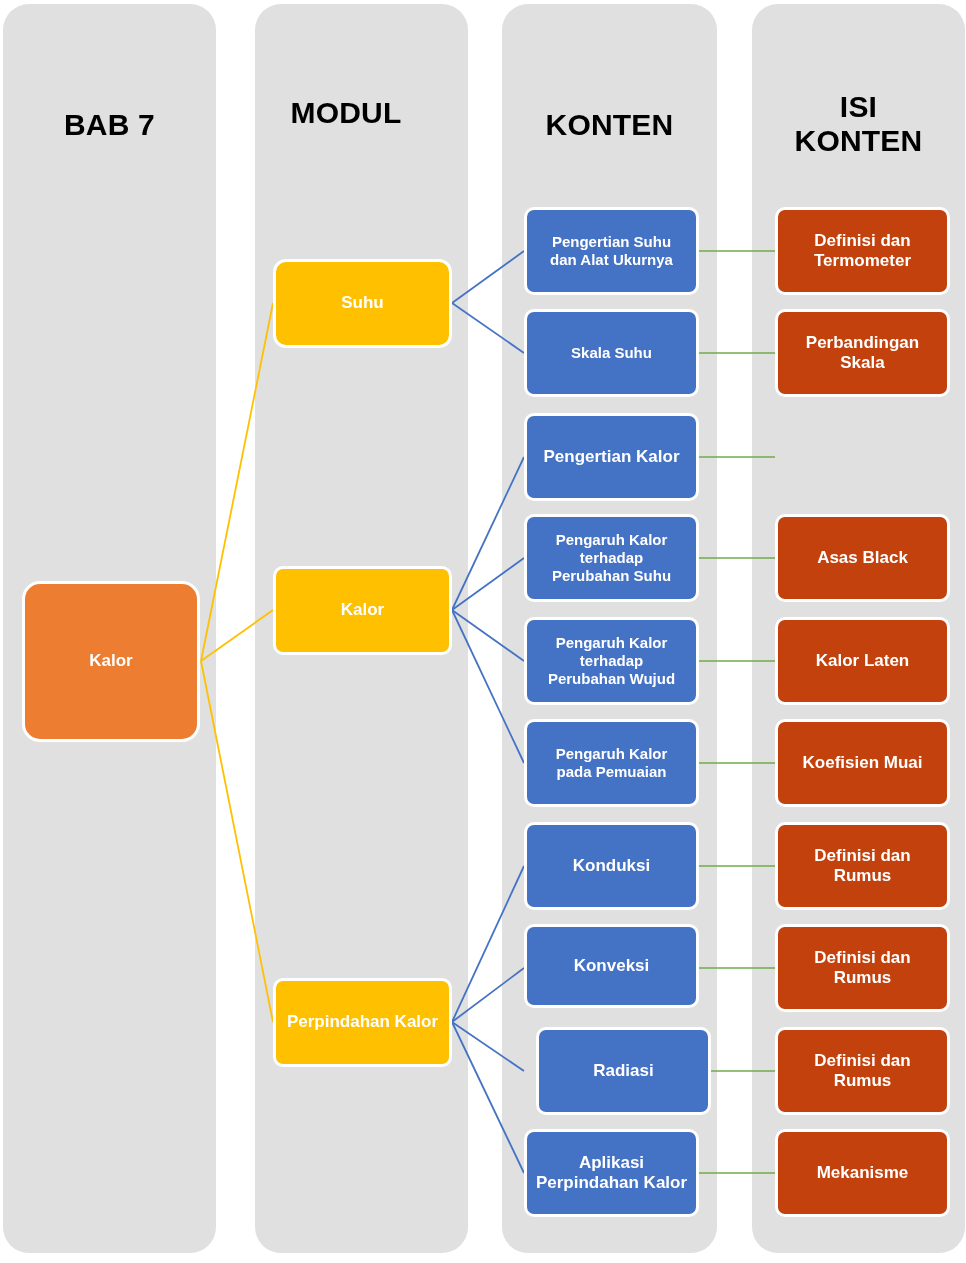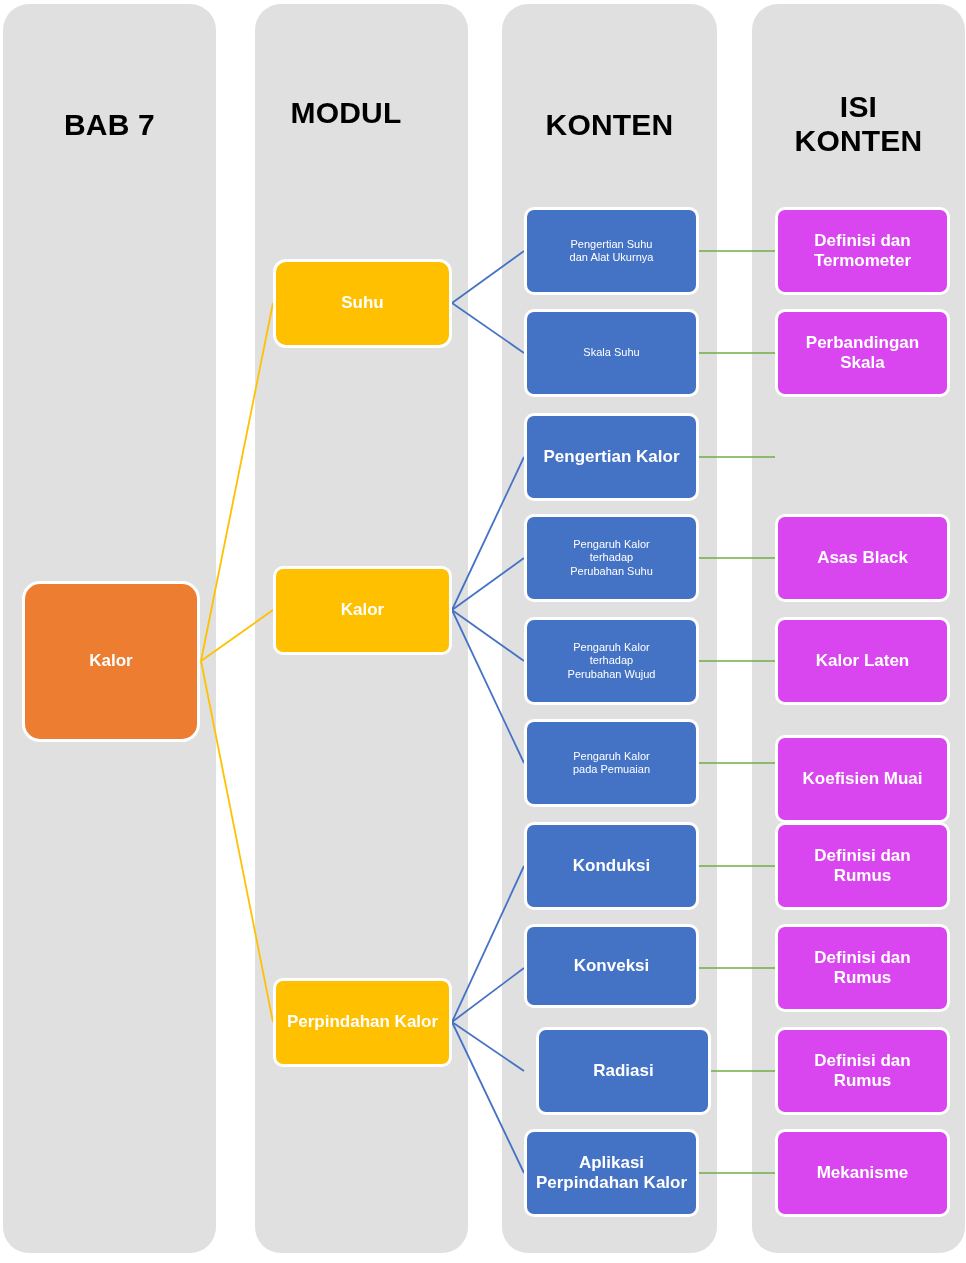--- a/index.html
+++ b/index.html
@@ -57,26 +57,26 @@
     font-size: 17px;
     font-weight: bold;
   }
   .node-module {
     background: #ffc000;
     font-size: 17px;
     font-weight: bold;
   }
   .node-content {
     background: #4472c4;
-    font-size: 11px;
-    font-weight: normal;
+    font-size: 15px;
+    font-weight: bold;
   }
   .node-content.bold { font-weight: bold; font-size: 17px; }
   .node-detail {
-    background: #d946ef;
+    background: #c2410c;
     font-size: 17px;
     font-weight: bold;
   }
 </style>
 </head>
 <body>
 
 <div id="stage">
 
   <div class="panel" style="left:3px; top:4px; width:213px; height:1249px;"></div>
@@ -203,21 +203,21 @@
       <span>Perbandingan</span>
       <span>Skala</span>
     </span>
   </div>
   <div class="node node-detail" style="left:775px; top:514px; width:175px; height:88px;">
     <span>Asas Black</span>
   </div>
   <div class="node node-detail" style="left:775px; top:617px; width:175px; height:88px;">
     <span>Kalor Laten</span>
   </div>
-  <div class="node node-detail" style="left:775px; top:719px; width:175px; height:88px;margin-top:16px;">
+  <div class="node node-detail" style="left:775px; top:719px; width:175px; height:88px;">
     <span>Koefisien Muai</span>
   </div>
   <div class="node node-detail" style="left:775px; top:822px; width:175px; height:88px;">
     <span>Definisi dan  Rumus</span>
   </div>
   <div class="node node-detail" style="left:775px; top:924px; width:175px; height:88px;">
     <span>Definisi dan  Rumus</span>
   </div>
   <div class="node node-detail" style="left:775px; top:1027px; width:175px; height:88px;">
     <span>Definisi dan  Rumus</span>

